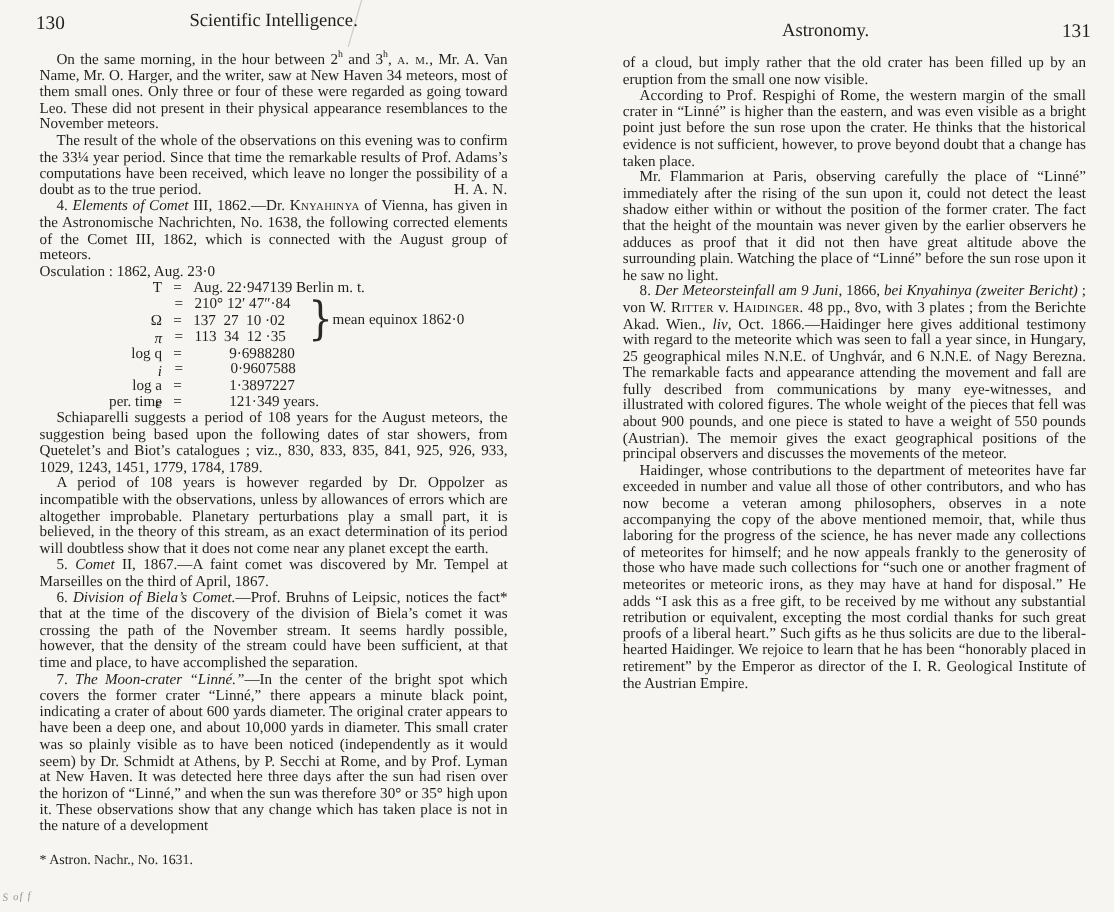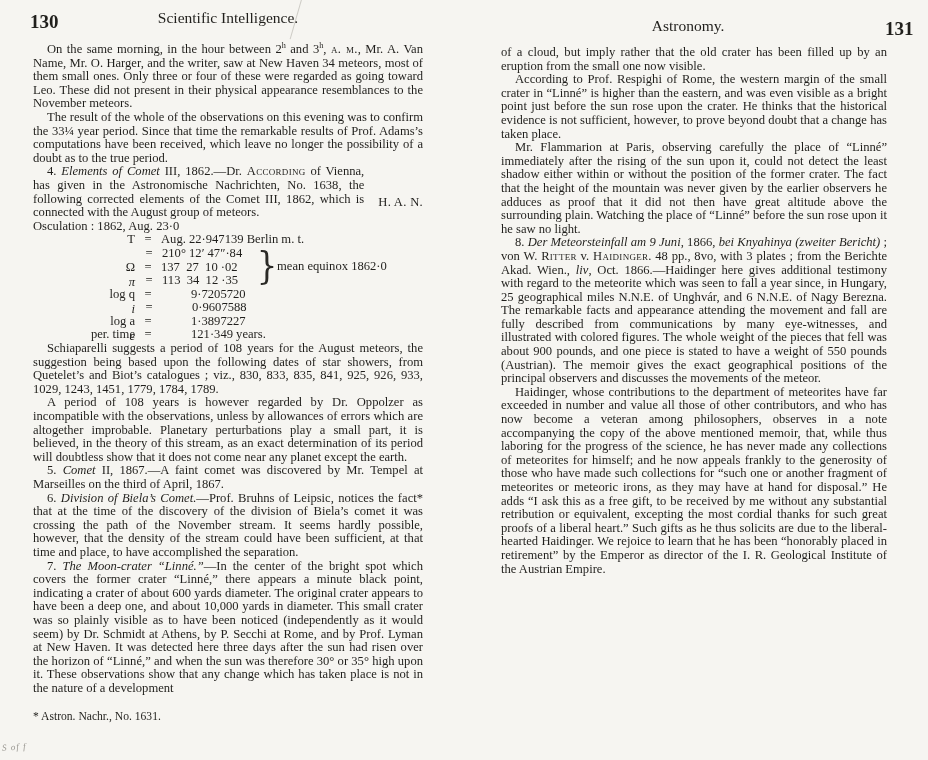--- a/index.html
+++ b/index.html
@@ -5,25 +5,25 @@
   html,body{margin:0;padding:0;}
   body{
     width:928px;height:760px;position:relative;overflow:hidden;
     background:#f6f5f1;color:#201f1c;
     font-family:"Liberation Serif","DejaVu Serif",serif;
   }
   .col{position:absolute;text-align:justify;font-size:12.6px;line-height:13.6px;}
   .col p{margin:0;}
   p.ind{text-indent:14px;}
   .it{font-style:italic;margin-top:29px;}
-  .sc{font-variant:small-caps;letter-spacing:.3px;margin-top:44px;}
+  .sc{font-variant:small-caps;letter-spacing:.3px;}
   .sup{vertical-align:super;font-size:.65em;line-height:0;}
   .fr{float:right;}
   .running-head{position:absolute;font-size:15.5px;text-align:center;}
-  .page-num{position:absolute;font-size:19px;font-weight:bold;}
+  .page-num{position:absolute;font-size:16px;font-weight:normal;}
   .osc{text-align:left;}
   .etable{position:relative;width:370px;margin-left:36px;}
   .trow{display:flex;height:13.6px;}
   .lab{width:66px;text-align:right;white-space:pre;}
   .lab.it{padding-right:1px;}
   .eq{width:26px;text-align:center;}
   .val{white-space:pre;}
   .val.indent{padding-left:30px;}
   .brace{
     position:absolute;left:186px;top:11px;height:42px;
@@ -50,21 +50,21 @@
 <div class="page-num" style="left:30px;top:11px;">130</div>
 <div class="running-head" style="left:33px;top:9px;width:390px;">Scientific Intelligence.</div>
 
 <div class="running-head" style="left:518px;top:17px;width:340px;">Astronomy.</div>
 <div class="page-num" style="left:885px;top:18px;">131</div>
 
 <div class="col" style="left:33px;top:43px;width:390px;">
   <div>
       <p class="ind"><span>On the same morning, in the hour between 2</span><span class="sup">h</span><span> and 3</span><span class="sup">h</span><span>, </span><span class="sc">a. m.</span><span>, Mr. A. Van Name, Mr. O. Harger, and the writer, saw at New Haven 34 meteors, most of them small ones. Only three or four of these were regarded as going toward Leo. These did not present in their physical appearance resemblances to the November meteors.</span></p>
       <p class="ind"><span>The result of the whole of the observations on this evening was to confirm the 33¼ year period. Since that time the remarkable results of Prof. Adams’s computations have been received, which leave no longer the possibility of a doubt as to the true period.</span><span class="fr sc">H. A. N.</span></p>
-      <p class="ind"><span>4. </span><span class="it">Elements of Comet</span><span> III, 1862.—Dr. </span><span class="sc">According</span><span> of Vienna, has given in the Astronomische Nachrichten, No. 1638, the following corrected elements of the Comet III, 1862, which is connected with the August group of meteors.</span></p>
+      <p class="ind"><span>4. </span><span class="it">Elements of Comet</span><span> III, 1862.—Dr. </span><span class="sc">Knyahinya</span><span> of Vienna, has given in the Astronomische Nachrichten, No. 1638, the following corrected elements of the Comet III, 1862, which is connected with the August group of meteors.</span></p>
     </div>
   <div class="osc">Osculation : 1862, Aug. 23·0</div>
   <div class="etable">
     <div>
         <div class="trow">
           <span class="lab">T</span>
           <span class="eq">=</span>
           <span class="val">Aug. 22·947139 Berlin m. t.</span>
         </div>
         <div class="trow">
@@ -78,21 +78,21 @@
           <span class="val">137  27  10 ·02</span>
         </div>
         <div class="trow">
           <span class="lab it">i</span>
           <span class="eq">=</span>
           <span class="val">113  34  12 ·35</span>
         </div>
         <div class="trow">
           <span class="lab">log q</span>
           <span class="eq">=</span>
-          <span class="val indent">9·7205720</span>
+          <span class="val indent">9·6988280</span>
         </div>
         <div class="trow">
           <span class="lab it">e</span>
           <span class="eq">=</span>
           <span class="val indent">0·9607588</span>
         </div>
         <div class="trow">
           <span class="lab">log a</span>
           <span class="eq">=</span>
           <span class="val indent">1·3897227</span>
@@ -109,21 +109,21 @@
   <div>
       <p class="ind"><span>Schiaparelli suggests a period of 108 years for the August meteors, the suggestion being based upon the following dates of star showers, from Quetelet’s and Biot’s catalogues ; viz., 830, 833, 835, 841, 925, 926, 933, 1029, 1243, 1451, 1779, 1784, 1789.</span></p>
       <p class="ind"><span>A period of 108 years is however regarded by Dr. Oppolzer as incompatible with the observations, unless by allowances of errors which are altogether improbable. Planetary perturbations play a small part, it is believed, in the theory of this stream, as an exact determination of its period will doubtless show that it does not come near any planet except the earth.</span></p>
       <p class="ind"><span>5. </span><span class="it">Comet</span><span> II, 1867.—A faint comet was discovered by Mr. Tempel at Marseilles on the third of April, 1867.</span></p>
       <p class="ind"><span>6. </span><span class="it">Division of Biela’s Comet.</span><span>—Prof. Bruhns of Leipsic, notices the fact* that at the time of the discovery of the division of Biela’s comet it was crossing the path of the November stream. It seems hardly possible, however, that the density of the stream could have been sufficient, at that time and place, to have accomplished the separation.</span></p>
       <p class="ind"><span>7. </span><span class="it">The Moon-crater “Linné.”</span><span>—In the center of the bright spot which covers the former crater “Linné,” there appears a minute black point, indicating a crater of about 600 yards diameter. The original crater appears to have been a deep one, and about 10,000 yards in diameter. This small crater was so plainly visible as to have been noticed (independently as it would seem) by Dr. Schmidt at Athens, by P. Secchi at Rome, and by Prof. Lyman at New Haven. It was detected here three days after the sun had risen over the horizon of “Linné,” and when the sun was therefore 30° or 35° high upon it. These observations show that any change which has taken place is not in the nature of a development</span></p>
     </div>
   <div class="footnote">* Astron. Nachr., No. 1631.</div>
 </div>
 
-<div class="col" style="left:501px;top:46px;width:386px;">
+<div class="col" style="left:519px;top:46px;width:386px;">
   <div>
       <p><span>of a cloud, but imply rather that the old crater has been filled up by an eruption from the small one now visible.</span></p>
       <p class="ind"><span>According to Prof. Respighi of Rome, the western margin of the small crater in “Linné” is higher than the eastern, and was even visible as a bright point just before the sun rose upon the crater. He thinks that the historical evidence is not sufficient, however, to prove beyond doubt that a change has taken place.</span></p>
       <p class="ind"><span>Mr. Flammarion at Paris, observing carefully the place of “Linné” immediately after the rising of the sun upon it, could not detect the least shadow either within or without the position of the former crater. The fact that the height of the mountain was never given by the earlier observers he adduces as proof that it did not then have great altitude above the surrounding plain. Watching the place of “Linné” before the sun rose upon it he saw no light.</span></p>
       <p class="ind"><span>8. </span><span class="it">Der Meteorsteinfall am 9 Juni</span><span>, 1866, </span><span class="it">bei Knyahinya (zweiter Bericht)</span><span> ; von W. </span><span class="sc">Ritter</span><span> v. </span><span class="sc">Haidinger</span><span>. 48 pp., 8vo, with 3 plates ; from the Berichte Akad. Wien., </span><span class="it">liv</span><span>, Oct. 1866.—Haidinger here gives additional testimony with regard to the meteorite which was seen to fall a year since, in Hungary, 25 geographical miles N.N.E. of Unghvár, and 6 N.N.E. of Nagy Berezna. The remarkable facts and appearance attending the movement and fall are fully described from communications by many eye-witnesses, and illustrated with colored figures. The whole weight of the pieces that fell was about 900 pounds, and one piece is stated to have a weight of 550 pounds (Austrian). The memoir gives the exact geographical positions of the principal observers and discusses the movements of the meteor.</span></p>
       <p class="ind"><span>Haidinger, whose contributions to the department of meteorites have far exceeded in number and value all those of other contributors, and who has now become a veteran among philosophers, observes in a note accompanying the copy of the above mentioned memoir, that, while thus laboring for the progress of the science, he has never made any collections of meteorites for himself; and he now appeals frankly to the generosity of those who have made such collections for “such one or another fragment of meteorites or meteoric irons, as they may have at hand for disposal.” He adds “I ask this as a free gift, to be received by me without any substantial retribution or equivalent, excepting the most cordial thanks for such great proofs of a liberal heart.” Such gifts as he thus solicits are due to the liberal-hearted Haidinger. We rejoice to learn that he has been “honorably placed in retirement” by the Emperor as director of the I. R. Geological Institute of the Austrian Empire.</span></p>
     </div>
 </div>
 
 </body></html>

